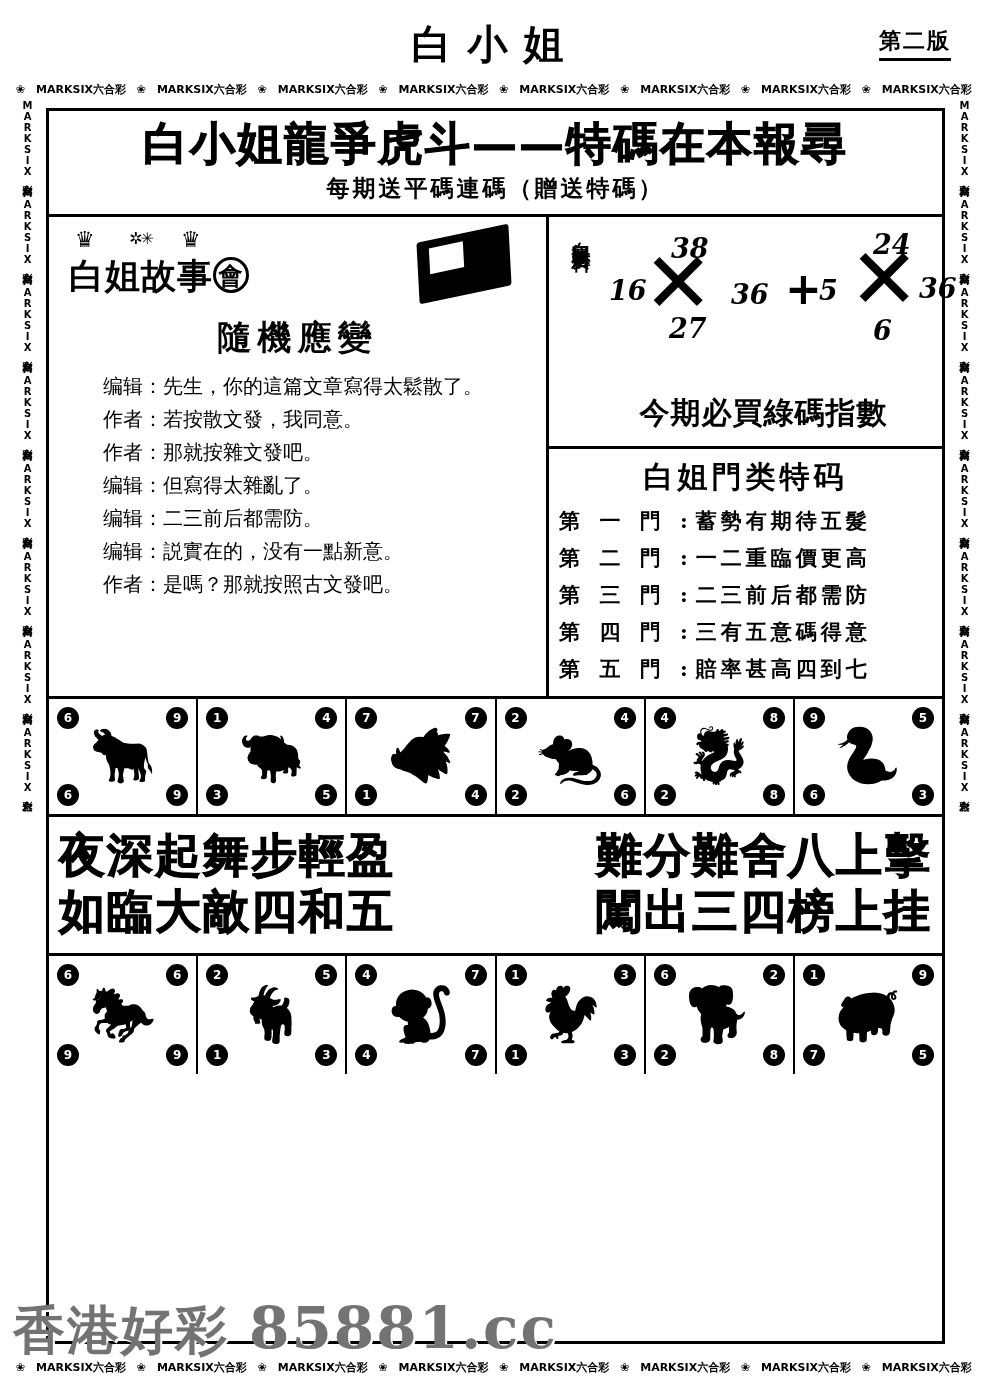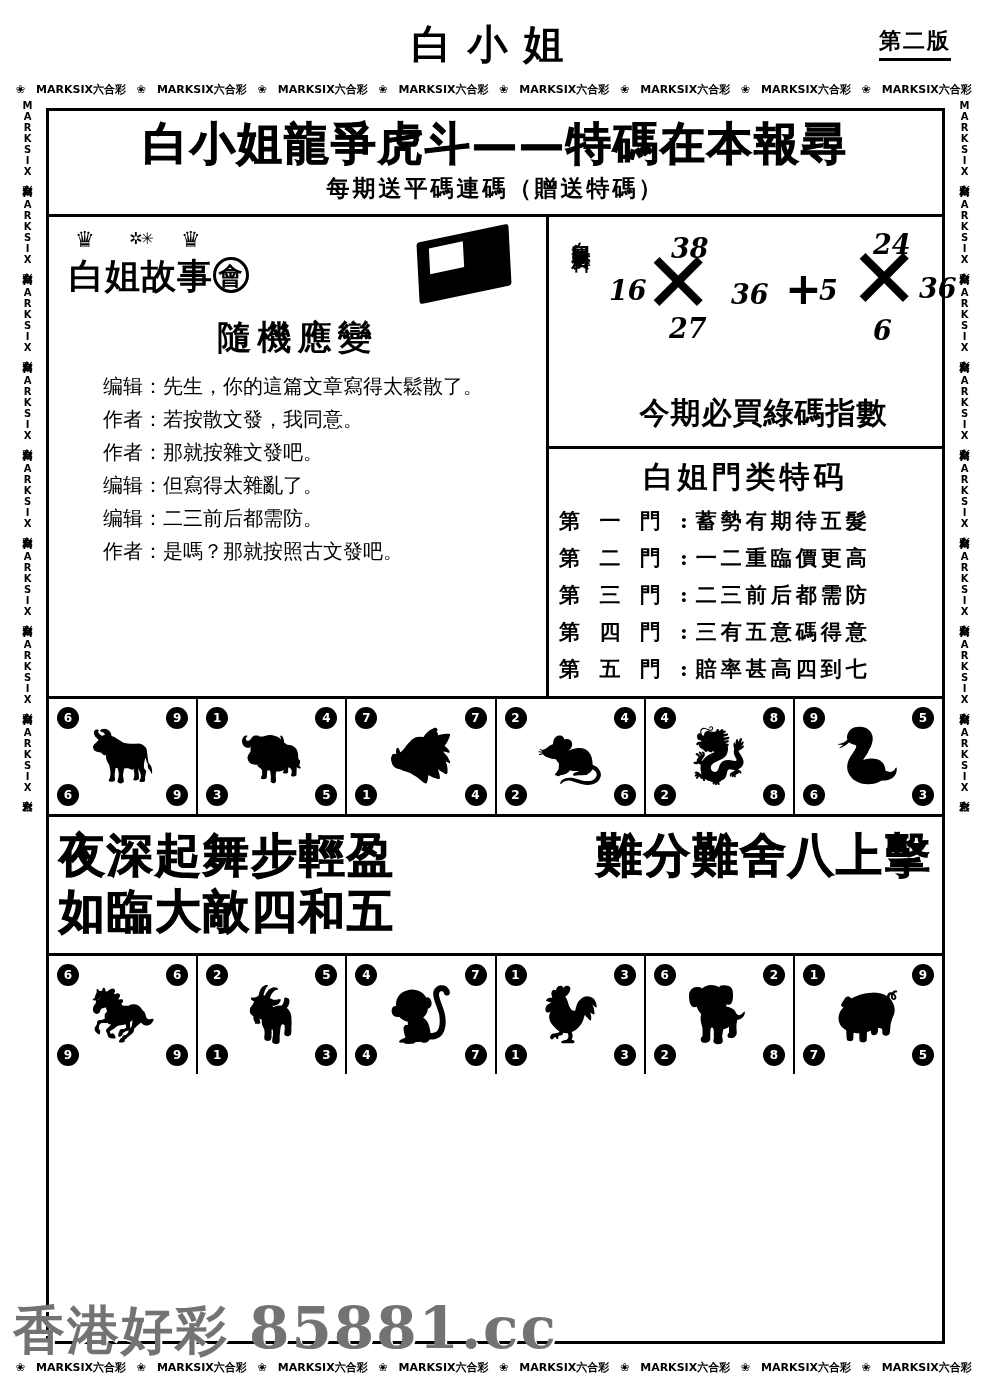--- a/index.html
+++ b/index.html
@@ -406,20 +406,21 @@
           </div>
           <div class="book"></div>
         </div>
         <div class="story-title">隨機應變</div>
         <div class="story-body" id="story-body">
             <p>编辑：先生，你的這篇文章寫得太鬆散了。</p>
             <p>作者：若按散文發，我同意。</p>
             <p>作者：那就按雜文發吧。</p>
             <p>编辑：但寫得太雜亂了。</p>
             <p>编辑：二三前后都需防。</p>
+            <p>编辑：説實在的，没有一點新意。</p>
             <p>作者：是嗎？那就按照古文發吧。</p>
           </div>
       </div>
 
       <div class="mid-right">
 
         <div class="lucky-box">
           <div class="lucky-vlabel">白姐最后资料</div>
           <div class="lucky-main">
             <span class="num" style="left:18px; top:52px;">16</span>
@@ -511,20 +512,21 @@
         </div>
       </div>
 
     <div class="verse-box">
       <div class="verse-line">
         <span class="verse-seg">夜深起舞步輕盈</span>
         <span class="verse-seg">難分難舍八上擊</span>
       </div>
       <div class="verse-line">
         <span class="verse-seg">如臨大敵四和五</span>
+        <span class="verse-seg">闖出三四榜上挂</span>
       </div>
     </div>
 
     <div class="zodiac-strip" style="border-bottom:none;" id="zodiac-bottom">
         <div class="zodiac-cell">
           <span class="dot tl">6</span>
           <span class="dot tr">6</span>
           <span class="dot bl">9</span>
           <span class="dot br">9</span>
           <span class="animal">🐎</span>

